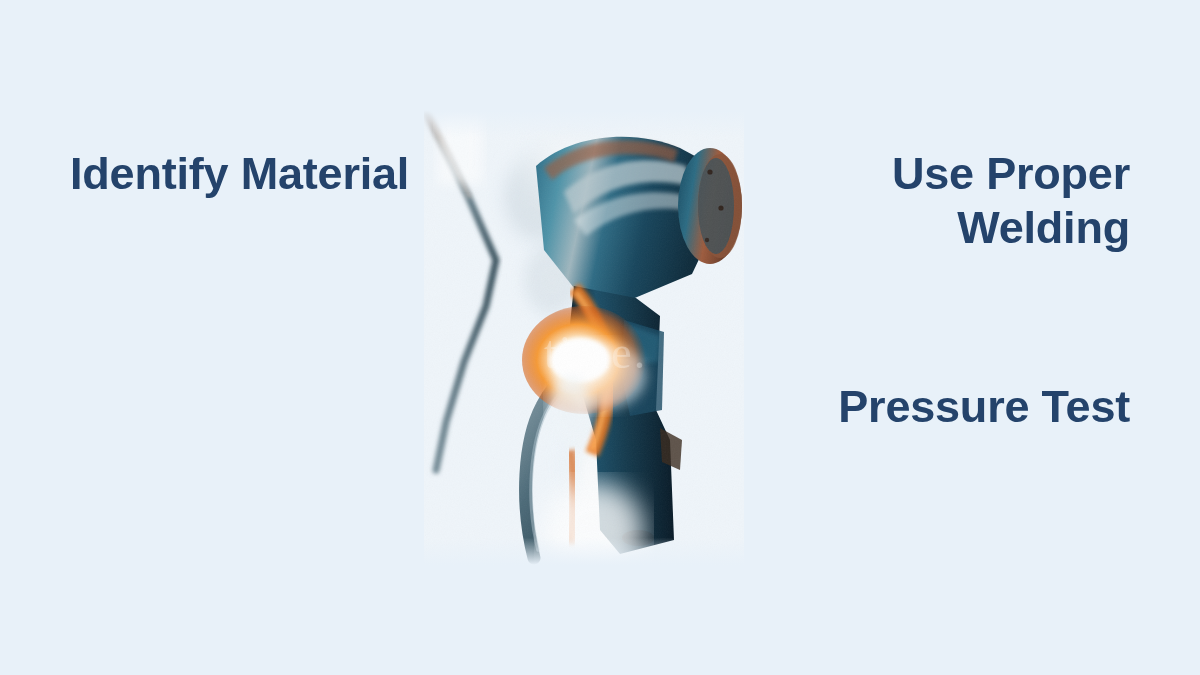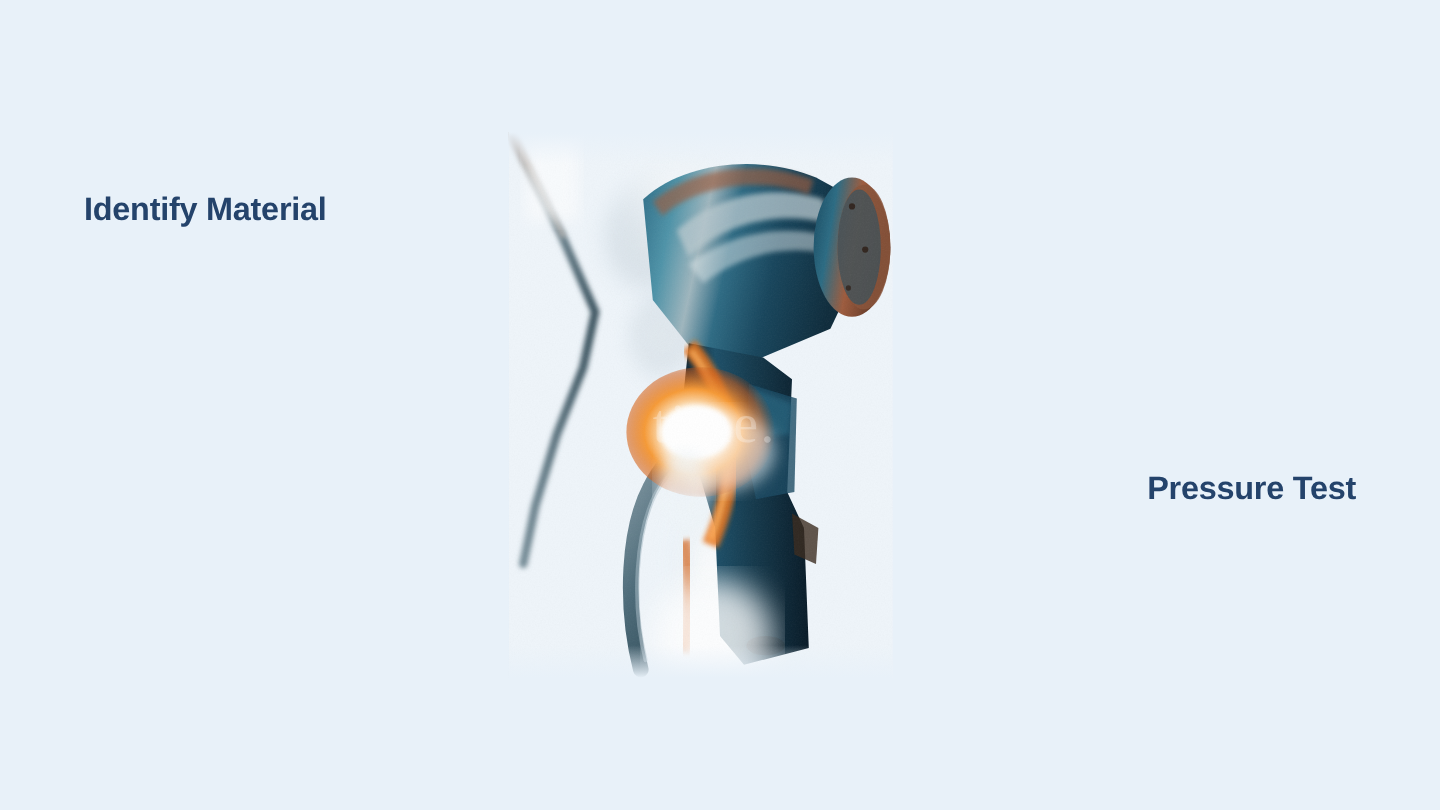--- a/index.html
+++ b/index.html
@@ -18,21 +18,21 @@
     height: 675px;
     background: #e8f1f9;
     box-sizing: border-box;
   }
 
   
   .label {
     position: absolute;
     font-family: "Liberation Sans", sans-serif;
     font-weight: bold;
-    font-size: 27px;
+    font-size: 45px;
     line-height: 54px;
     letter-spacing: -0.2px;
     color: #24436b;
     white-space: pre-line;
   }
   .label.left  { left: 70px;  text-align: left;  }
   .label.right { right: 70px; text-align: right; }
 
   #label-identify-material { top: 147px; }
   #label-clean-thoroughly  { top: 396px; }
@@ -50,20 +50,22 @@
   #photo-wrap svg { display: block; width: 100%; height: 100%; }
 </style>
 </head>
 <body>
 
 <div id="slide">
 
   <div class="label left" id="label-identify-material">Identify Material</div>
 
 
+  <div class="label right" id="label-use-proper-welding">Use Proper
+Welding</div>
 
   <div class="label right" id="label-pressure-test">Pressure Test</div>
 
   <div id="photo-wrap">
     <svg viewBox="0 0 320 455" preserveAspectRatio="none">
       <defs>
         <linearGradient id="gBody" x1="0" y1="0" x2="1" y2="0.2">
           <stop offset="0" stop-color="#2d6c86"></stop>
           <stop offset="0.18" stop-color="#4e93a8"></stop>
           <stop offset="0.34" stop-color="#9fb6be"></stop>

